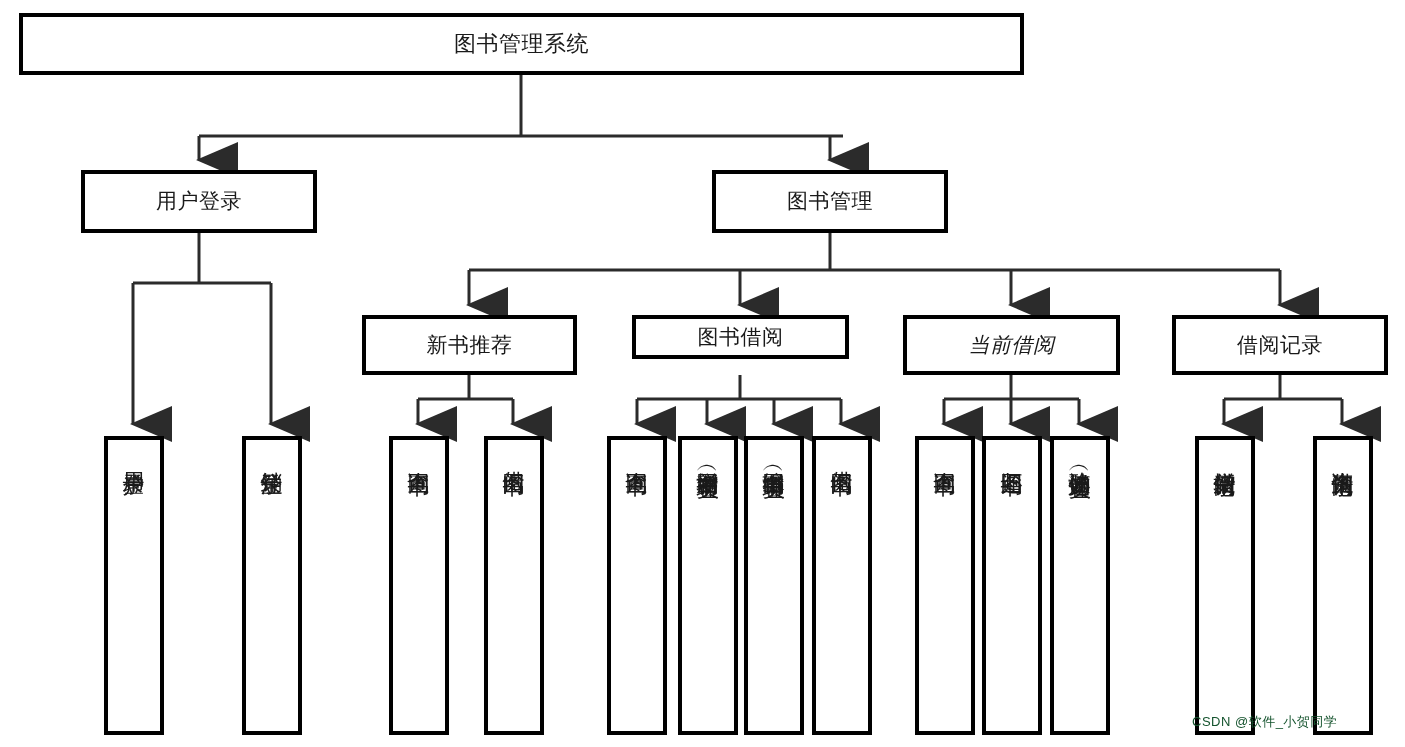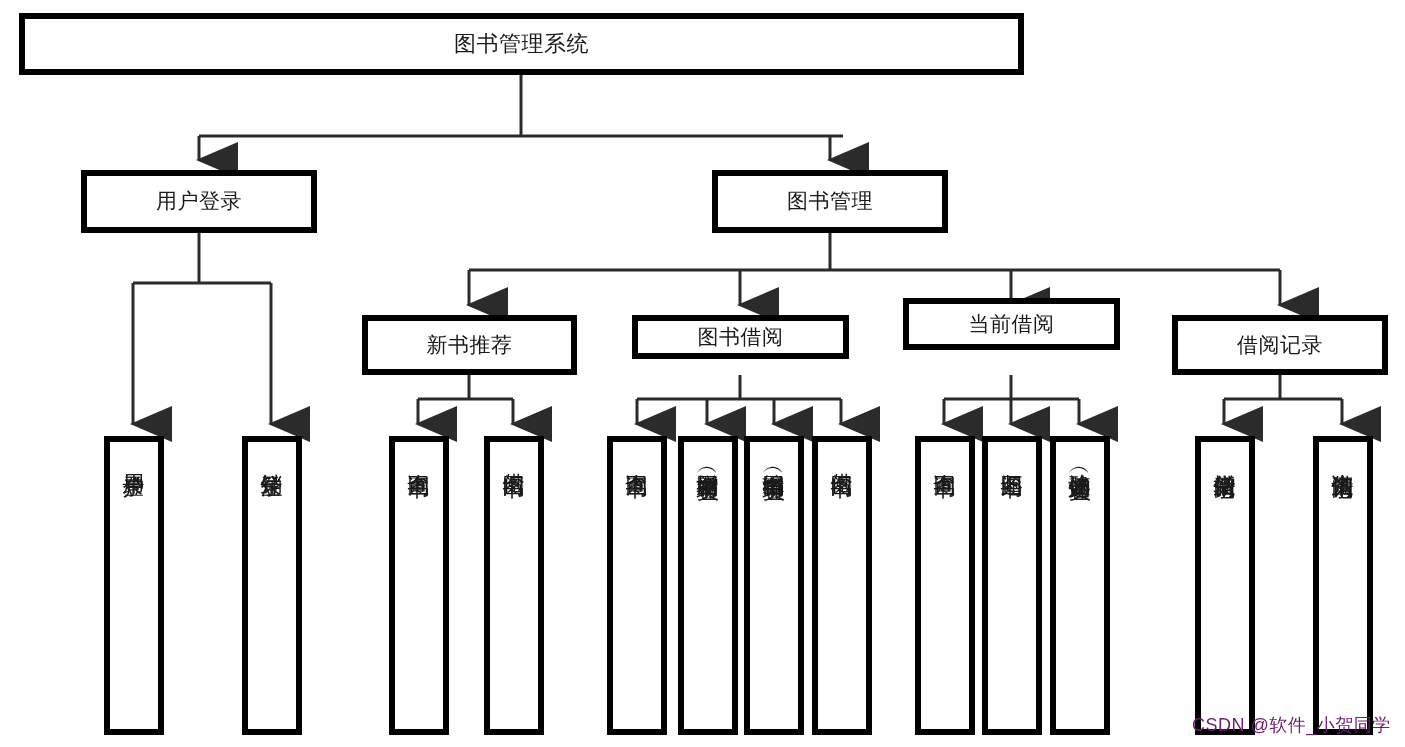--- a/index.html
+++ b/index.html
@@ -22,21 +22,21 @@
     left: 0;
     top: 0;
     width: 1405px;
     height: 747px;
     pointer-events: none;
   }
   .node {
     position: absolute;
     box-sizing: border-box;
     background: #ffffff;
-    border: 6px solid #000000;
+    border: 4px solid #000000;
     display: flex;
     align-items: center;
     justify-content: center;
     color: #1a1a1a;
   }
   .node .lbl {
     display: block;
     text-align: center;
     line-height: 1.18;
   }
@@ -58,22 +58,22 @@
   .node.vert .lbl {
     writing-mode: vertical-rl;
     text-orientation: upright;
     font-size: 22px;
     line-height: 1.05;
     letter-spacing: 1px;
     white-space: nowrap;
   }
   .watermark {
     position: absolute;
-    color: #701a75;
-    font-size: 18px;
+    color: #14532d;
+    font-size: 13px;
     white-space: nowrap;
     letter-spacing: 0.5px;
   }
 </style>
 </head>
 <body>
 
 <div id="canvas">
 
   <svg class="wires" viewBox="0 0 1405 747">
@@ -137,21 +137,21 @@
   <div class="node horiz" style="left:362px; top:315px; width:215px; height:60px;">
     <span class="lbl">新书推荐</span>
   </div>
 
   <div class="node horiz" style="left:712px; top:170px; width:236px; height:63px;">
     <span class="lbl">图书管理</span>
   </div>
   <div class="node horiz" style="left:632px; top:315px; width:217px; height:44px;">
     <span class="lbl">图书借阅</span>
   </div>
-  <div class="node horiz" style="left:903px; top:298px; width:217px; height:52px;">
+  <div class="node horiz" style="left:903px; top:315px; width:217px; height:60px;font-style:italic;">
     <span class="lbl">当前借阅</span>
   </div>
   <div class="node horiz" style="left:1172px; top:315px; width:216px; height:60px;">
     <span class="lbl">借阅记录</span>
   </div>
 
   <div class="node vert" style="left:104px; top:436px; width:60px; height:299px;">
     <span class="lbl">用户登录</span>
   </div>
   <div class="node vert" style="left:242px; top:436px; width:60px; height:299px;">

